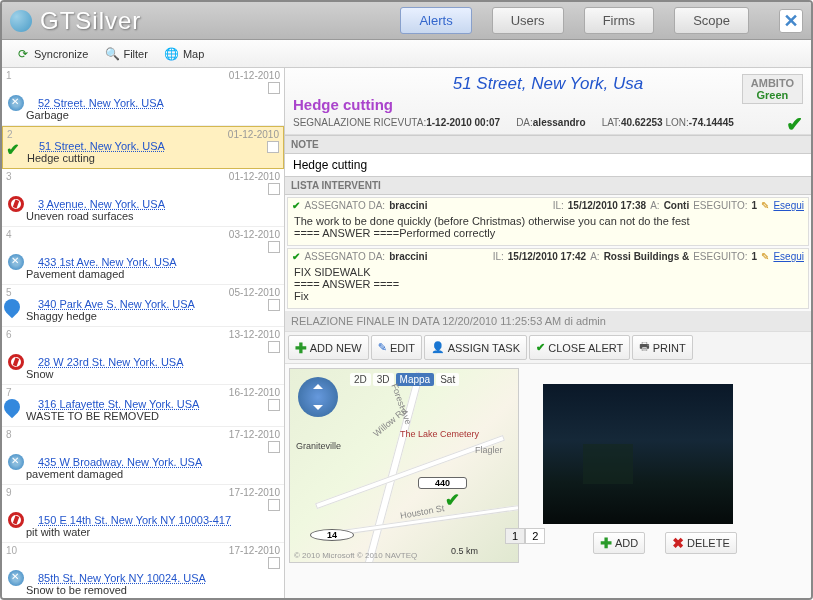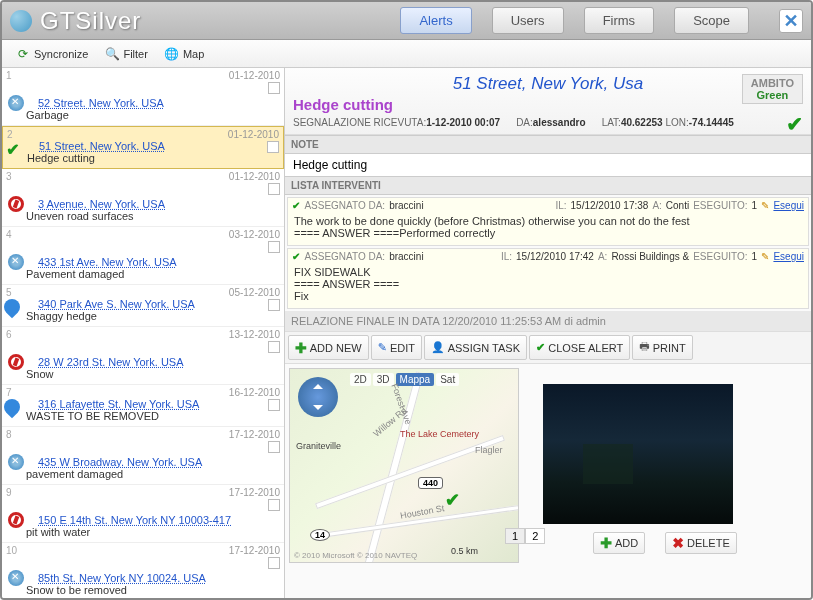--- a/index.html
+++ b/index.html
@@ -50,21 +50,21 @@
 .big-check { position:absolute; right:8px; top:44px; color:#1a9a1a; font-size:20px; font-weight:bold;}
 .detail-meta { font-size: 10px; color: #666; margin-top: 4px; display:flex; gap:16px;}
 .detail-meta b { color:#333; }
 
 .section-bar { background: #e8e8e8; color:#777; font-size:10px; font-weight:bold; padding:3px 6px; border-top:1px solid #ccc; border-bottom:1px solid #ccc;}
 .note-body { padding: 4px 8px; font-size:12px; background:#fff;}
 
 .intervento { background:#fffff0; border:1px solid #ddd; margin:2px; padding:2px 4px; font-size:11px;}
 .int-head { display:flex; align-items:center; gap:4px; font-size:10px; color:#666;}
 .int-head .lbl { color:#888;}
-.int-head b { color:#333; font-weight:normal;}
+.int-head b { color:#333; font-weight:bold;}
 .int-check { color:#1a9a1a; font-weight:bold;}
 .int-body { padding:4px 2px; color:#333;}
 .esegui-btn { color:#2255cc; text-decoration:underline; cursor:pointer;}
 .pencil { color:#cc8800;}
 
 .relazione { background:#e8e8e8; color:#888; font-size:11px; padding:4px 6px;}
 
 .action-bar { display:flex; gap:2px; padding:3px; background:#f4f4f4; border-top:1px solid #ddd; border-bottom:1px solid #ddd;}
 .act-btn { display:flex; align-items:center; gap:3px; padding:2px 6px; font-size:11px; color:#333; border:1px solid #ccc; border-radius:2px; background:linear-gradient(#fff,#eee); cursor:pointer;}
 .plus-ic { color:#2a9a2a; font-weight:bold; font-size:14px;}
@@ -80,21 +80,21 @@
 .map-controls::after{content:"";position:absolute;width:0;height:0;border:5px solid transparent;border-top-color:#fff;bottom:2px;left:15px;}
 .map-tabs { position:absolute; top:4px; left:60px; display:flex; gap:2px; font-size:10px;}
 .map-tab { background:rgba(255,255,255,0.85); padding:1px 4px; border-radius:2px; color:#444;}
 .map-tab.act { background:#4477bb; color:#fff;}
 .map-road { position:absolute; background:#fff; border:1px solid #ddd;}
 .map-road.r1 { width:8px; height:200px; left:100px; top:0; transform:rotate(15deg);}
 .map-road.r2 { width:200px; height:6px; left:20px; top:100px; transform:rotate(-20deg);}
 .map-road.r3 { width:200px; height:5px; left:30px; top:150px; transform:rotate(-8deg);}
 .map-label { position:absolute; font-size:9px; color:#aa3333; text-align:center;}
 .map-marker { position:absolute; color:#1a9a1a; font-size:18px; font-weight:bold;}
-.map-shield { position:absolute; background:#fff; border:1px solid #666; border-radius:3px; font-size:9px; font-weight:bold; padding:0 4px;}
+.map-shield { position:absolute; background:#fff; border:1px solid #666; border-radius:3px; font-size:9px; font-weight:bold; padding:0 16px;}
 .map-scale { position:absolute; bottom:6px; right:40px; font-size:9px; color:#333;}
 .map-attr { position:absolute; bottom:2px; left:4px; font-size:8px; color:#999;}
 
 .photo-panel { flex:1; display:flex; flex-direction:column; }
 .photo-tabs { display:flex; font-size:11px;}
 .photo-tab { border:1px solid #ccc; padding:1px 6px; background:#fff; cursor:pointer;}
 .photo-tab.act { background:#eee;}
 .photo-img { width:190px; height:140px; background:linear-gradient(180deg,#0a1828 0%,#152838 40%,#0d1a1a 70%,#050a0a 100%); margin-left:20px; position:relative;}
 .photo-img::after{content:"";position:absolute;left:40px;top:60px;width:50px;height:40px;background:rgba(20,40,30,0.6);}
 .photo-actions { display:flex; gap:20px; justify-content:center; padding:8px 0 0 0;}

